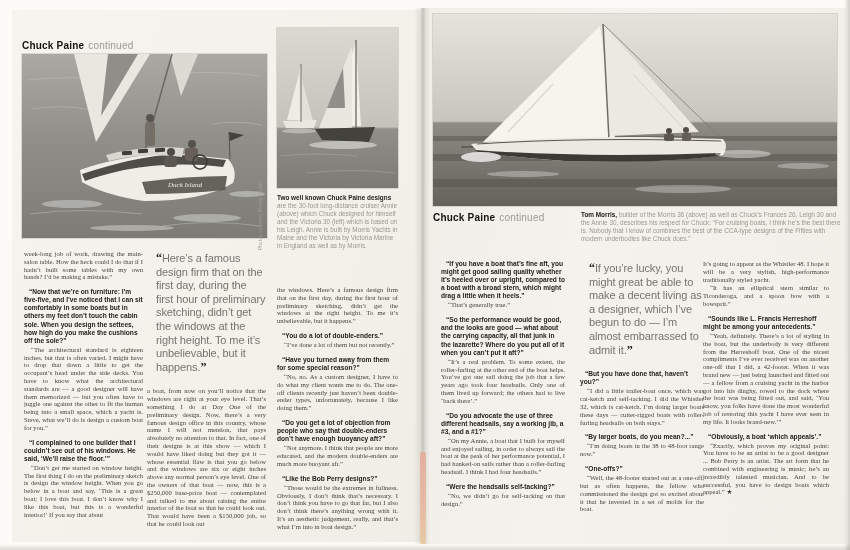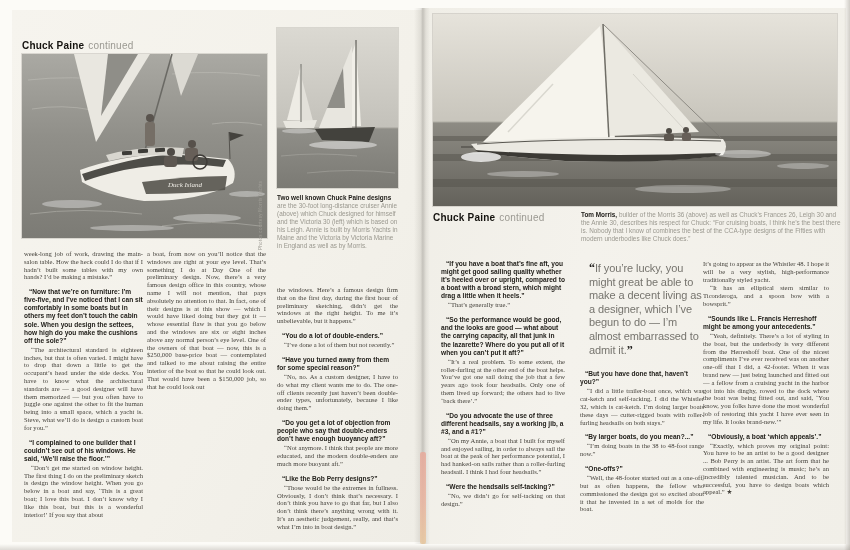--- a/index.html
+++ b/index.html
@@ -173,20 +173,21 @@
   </div>
 
   <div class="col" style="left:12px;top:240px;width:119px;height:286px;">
       <div class="para cont">week-long job of work, drawing the main-salon table. How the heck could I do that if I hadn’t built some tables with my own hands? I’d be making a mistake.”</div>
       <div class="para q">“Now that we’re on furniture: I’m five-five, and I’ve noticed that I can sit comfortably in some boats but in others my feet don’t touch the cabin sole. When you design the settees, how high do you make the cushions off the sole?”</div>
       <div class="para body">“The architectural standard is eighteen inches, but that is often varied. I might have to drop that down a little to get the occupant’s head under the side decks. You have to know what the architectural standards are — a good designer will have them memorized — but you often have to juggle one against the other to fit the human being into a small space, which a yacht is. Steve, what we’ll do is design a custom boat for you.”</div>
       <div class="para q">“I complained to one builder that I couldn’t see out of his windows. He said, ‘We’ll raise the floor.’”</div>
       <div class="para body">“Don’t get me started on window height. The first thing I do on the preliminary sketch is design the window height. When you go below in a boat and say, ‘This is a great boat; I love this boat. I don’t know why I like this boat, but this is a wonderful interior!’ If you say that about</div>
     </div>
   <div class="col" style="left:135px;top:240px;width:119px;height:286px;">
+      <div class="pullquote"><span class="qmark">“</span><span>Here’s a famous design firm that on the first day, during the first hour of preliminary sketching, didn’t get the windows at the right height. To me it’s unbelievable, but it happens.</span><span class="qmark">”</span></div>
       <div class="para cont">a boat, from now on you’ll notice that the windows are right at your eye level. That’s something I do at Day One of the preliminary design. Now, there’s a very famous design office in this country, whose name I will not mention, that pays absolutely no attention to that. In fact, one of their designs is at this show — which I would have liked doing but they got it — whose essential flaw is that you go below and the windows are six or eight inches above any normal person’s eye level. One of the owners of that boat — now, this is a $250,000 base-price boat — contemplated and talked to me about raising the entire interior of the boat so that he could look out. That would have been a $150,000 job, so that he could look out</div>
     </div>
   <div class="col" style="left:265px;top:276px;width:121px;height:250px;">
       <div class="para cont">the windows. Here’s a famous design firm that on the first day, during the first hour of preliminary sketching, didn’t get the windows at the right height. To me it’s unbelievable, but it happens.”</div>
       <div class="para q">“You do a lot of double-enders.”</div>
       <div class="para body">“I’ve done a lot of them but not recently.”</div>
       <div class="para q">“Have you turned away from them for some special reason?”</div>
       <div class="para body">“No, no. As a custom designer, I have to do what my client wants me to do. The one-off clients recently just haven’t been double-ender types, unfortunately, because I like doing them.”</div>
       <div class="para q">“Do you get a lot of objection from people who say that double-enders don’t have enough buoyancy aft?”</div>
       <div class="para body">“Not anymore. I think that people are more educated, and the modern double-enders are much more buoyant aft.”</div>

